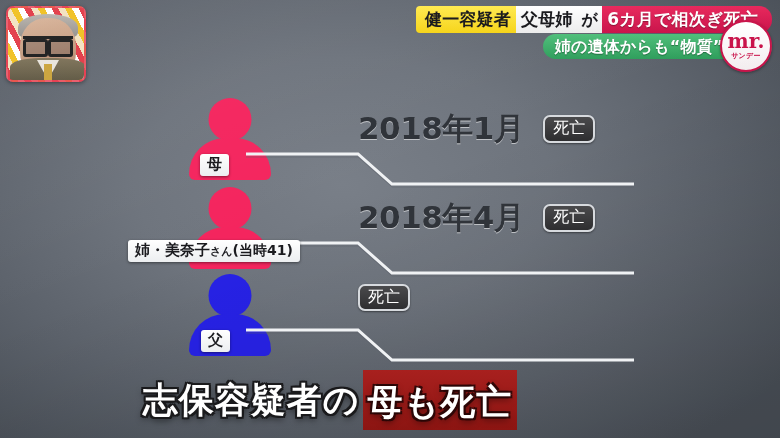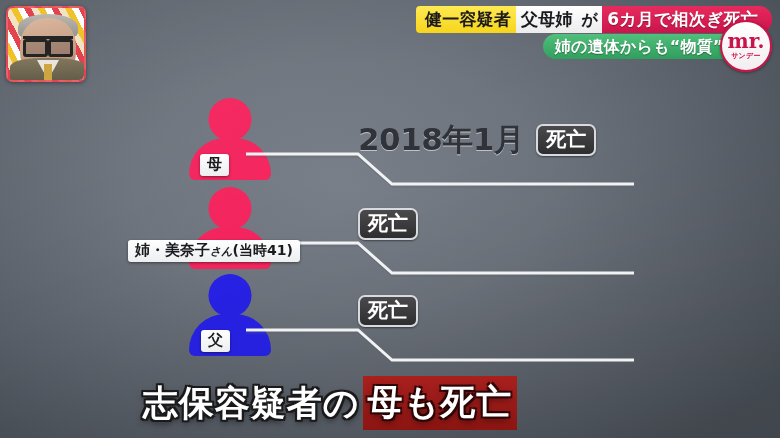--- a/index.html
+++ b/index.html
@@ -135,64 +135,64 @@
   .c-blue .p-head,.c-blue .p-body{ background:#2722e6; }
 
   .tag{
     position:absolute; z-index:6;
     background:linear-gradient(180deg,#ffffff 0%,#eceef0 100%);
     color:#1b1b1f; font-weight:bold; font-size:15px;
     padding:2px 7px 3px; border-radius:3px;
     box-shadow:0 1px 3px rgba(0,0,0,.45);
     white-space:nowrap; line-height:1.15;
   }
-  .tag .small{ font-size:11px;font-style:italic; }
+  .tag .small{ font-size:11px; }
   .tag .paren{ font-size:14px; }
   .tag-1{ left:200px; top:58px; }
   .tag-2{ left:128px; top:55px; font-size:15px; }
   .tag-3{ left:201px; top:58px; }
 
   
   .conn{ position:absolute; left:246px; top:44px; width:390px; height:56px; z-index:2; }
 
   .date{
-    position:absolute; left:358px; top:23px;
-    display:flex; align-items:center; gap:12px; z-index:4;justify-content:flex-end;
+    position:absolute; left:358px; top:12px;
+    display:flex; align-items:center; gap:19px; z-index:4;justify-content:flex-end;
   }
   .date .dtext{
     font-size:31px; font-weight:bold; color:#30343a; letter-spacing:-.5px;
     text-shadow:0 1px 0 rgba(255,255,255,.55);
     font-family:"DejaVu Sans","Liberation Sans",sans-serif;
   }
   .badge{
     background:linear-gradient(180deg,#4a4a4c 0%,#2e2e30 100%);
     border:2px solid #d7dade;
     border-radius:7px;
-    color:#ffffff; font-size:20px; font-weight:bold;
+    color:#ffffff; font-size:16px; font-weight:normal;
     padding:1px 8px 3px; line-height:1.2;
     box-shadow:0 1px 2px rgba(0,0,0,.45);
   }
 
   
   .caption{
     position:absolute; left:0; bottom:8px; width:660px;
     display:flex; justify-content:center; align-items:center;
     z-index:8;
   }
   .cap-white{
     font-size:35px; font-weight:bold; color:#ffffff; letter-spacing:1px;
     text-shadow:
       2px 2px 0 #1a1a1c,-2px 2px 0 #1a1a1c,2px -2px 0 #1a1a1c,-2px -2px 0 #1a1a1c,
       0 2px 0 #1a1a1c,0 -2px 0 #1a1a1c,2px 0 0 #1a1a1c,-2px 0 0 #1a1a1c,
       0 3px 7px rgba(0,0,0,.75);
   }
   .cap-red{
     font-size:35px; font-weight:bold; color:#ffffff; letter-spacing:1px;
     background:linear-gradient(180deg,#a8201e 0%,#8c1512 100%);
-    padding:3px 5px 4px; margin-left:3px;
+    padding:9px 5px 4px; margin-left:3px;
     text-shadow:
       2px 2px 0 rgba(40,6,6,.9),-2px 2px 0 rgba(40,6,6,.9),
       2px -2px 0 rgba(40,6,6,.9),-2px -2px 0 rgba(40,6,6,.9),
       0 3px 7px rgba(0,0,0,.6);
   }
 </style>
 </head>
 <body>
 
 <div id="stage">
@@ -246,20 +246,21 @@
       <div class="p-body"></div>
     </div>
     <div class="tag tag-2"><span>姉・美奈子</span><span class="small">さん</span><span class="paren">(当時41)</span></div>
 
     <svg class="conn" viewBox="0 0 390 56">
       <path d="M0,14 L112,14 L146,44 L388,44" fill="none" stroke="#f0f2f4" stroke-width="3"></path>
       <path d="M0,17 L112,17 L146,47 L388,47" fill="none" stroke="#5c6068" stroke-width="1" opacity=".45"></path>
     </svg>
 
     <div class="date">
+      <span class="dtext">2018年4月</span>
       <span class="badge">死亡</span>
     </div>
   </div>
 
   <div class="row row-3">
     <div class="person c-blue">
       <div class="p-head"></div>
       <div class="p-body"></div>
     </div>
     <div class="tag tag-3">父</div>

